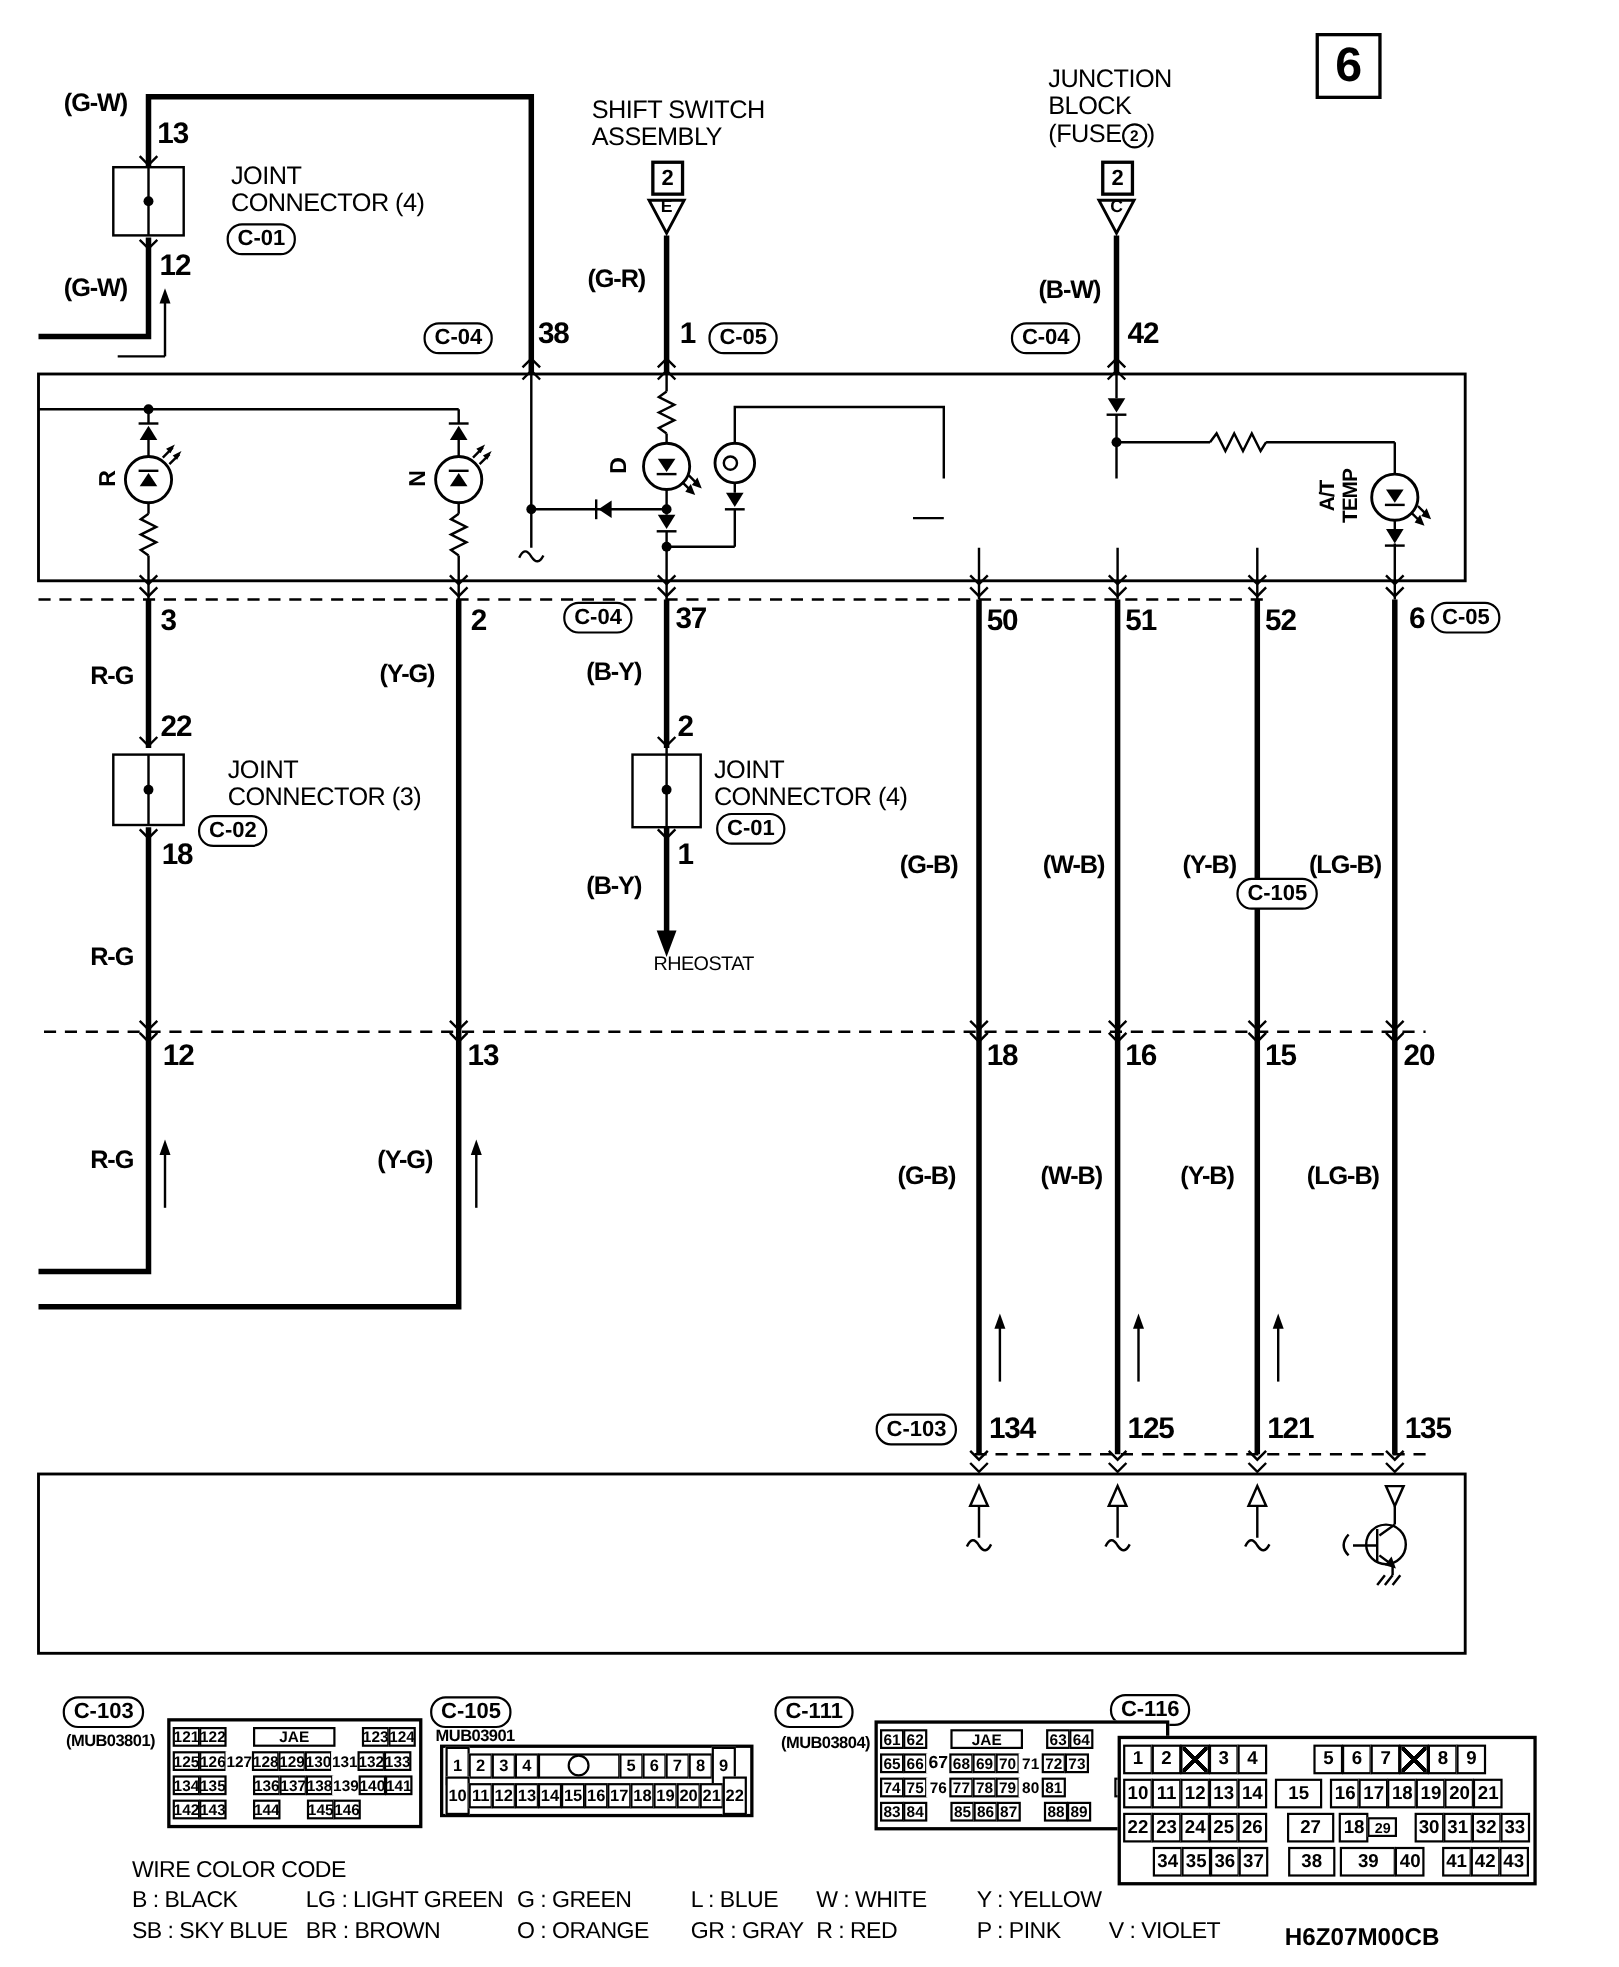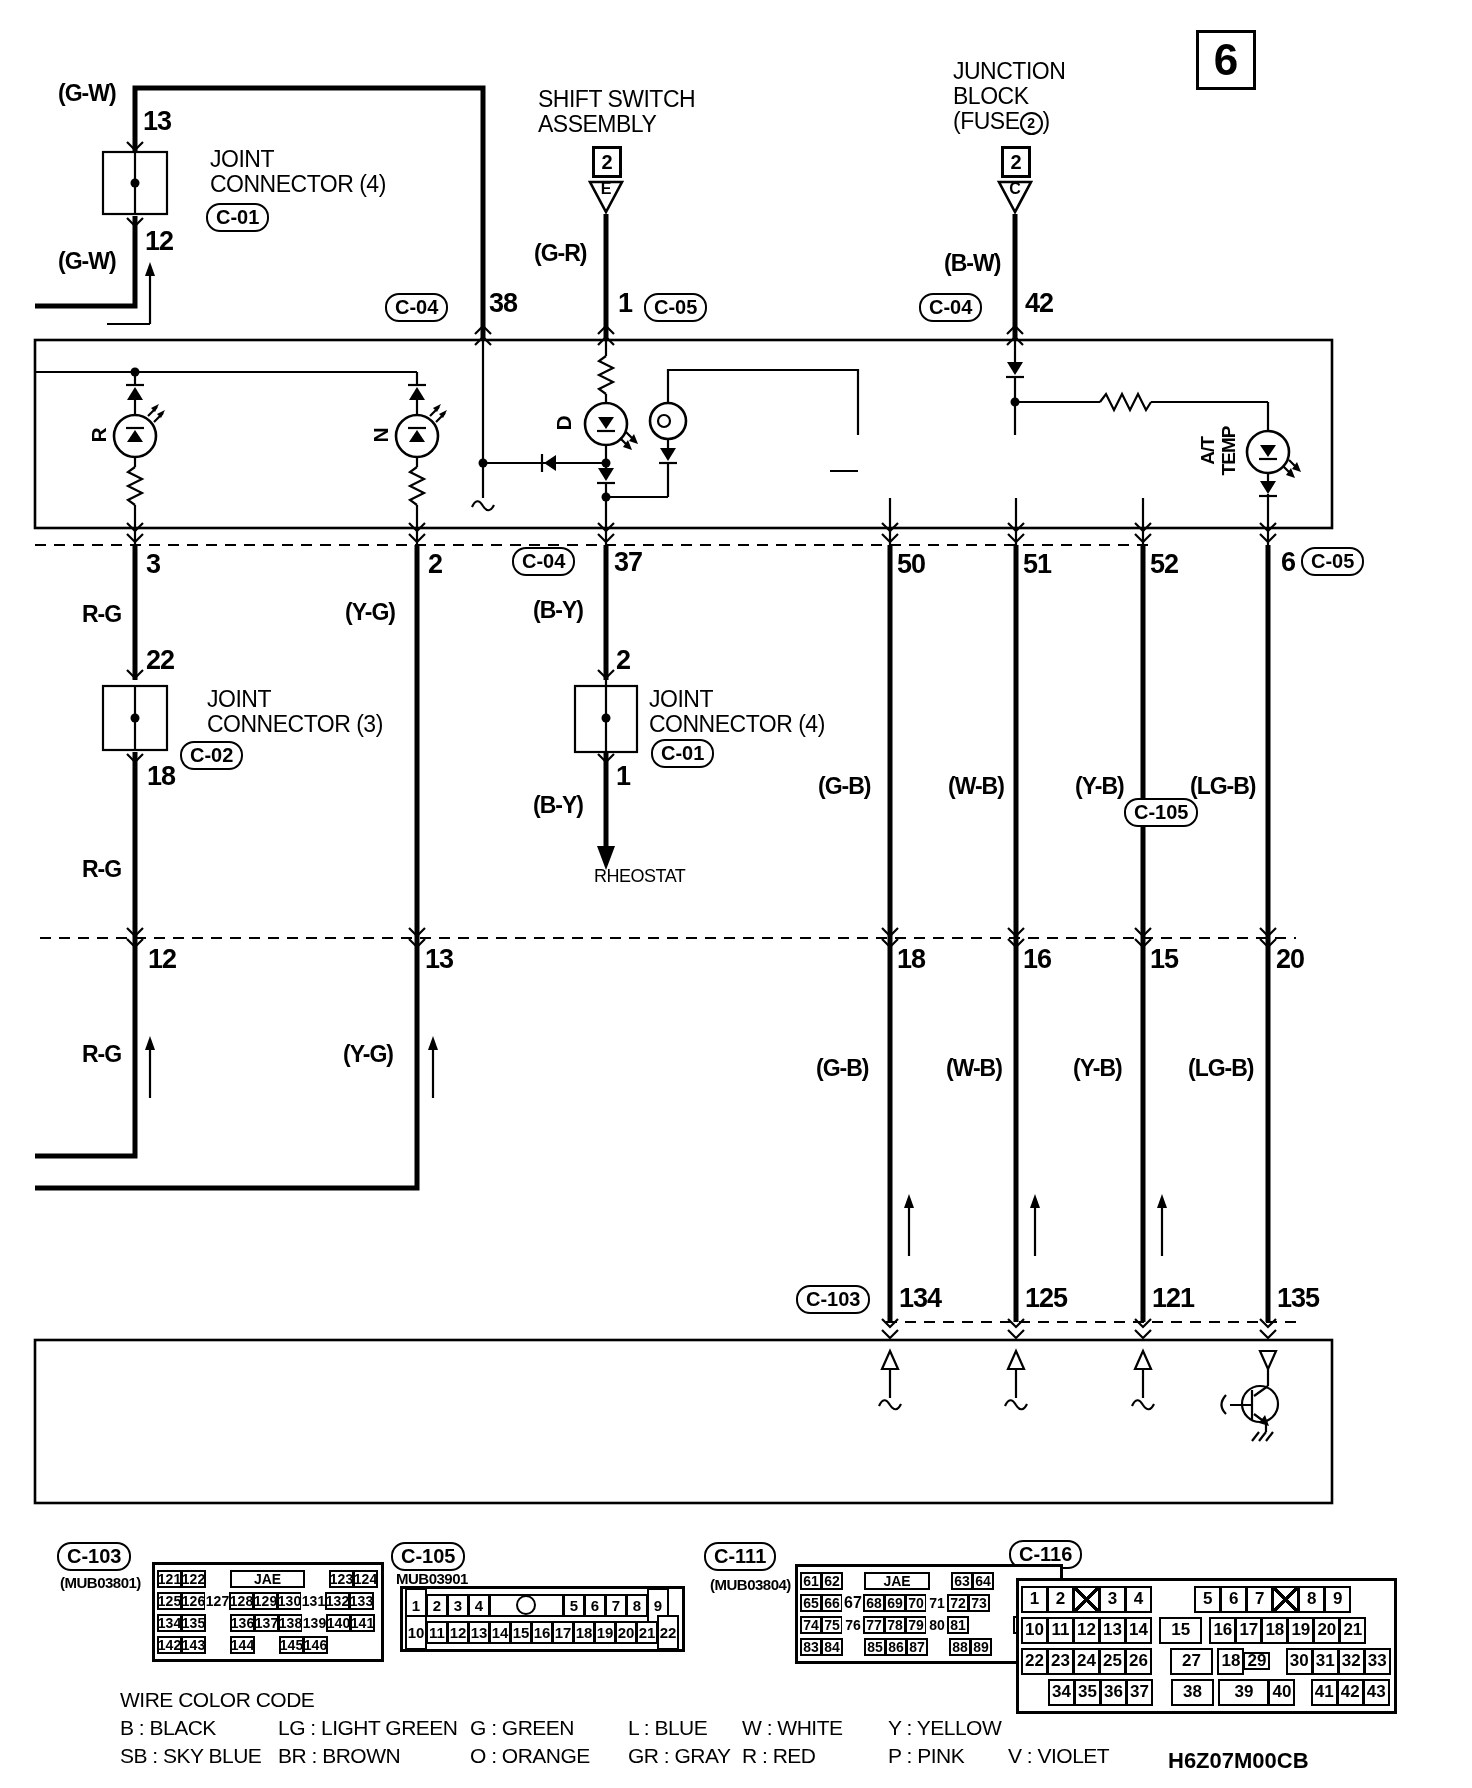--- a/index.html
+++ b/index.html
@@ -482,21 +482,21 @@
         <div class="ct-row" style="height: 31px;">
           <div class="ct-cell" style="width: 27px; font-size: 17px; height: 27px;">22</div>
           <div class="ct-cell" style="width: 27px; font-size: 17px; height: 27px;">23</div>
           <div class="ct-cell" style="width: 27px; font-size: 17px; height: 27px;">24</div>
           <div class="ct-cell" style="width: 27px; font-size: 17px; height: 27px;">25</div>
           <div class="ct-cell" style="width: 27px; font-size: 17px; height: 27px;">26</div>
           <div class="ct-blank" style="width: 18.9px; font-size: 17px;"></div>
           <div class="ct-cell" style="width: 43.2px; font-size: 17px; height: 27px;">27</div>
           <div class="ct-blank" style="width: 5.4px; font-size: 17px;"></div>
           <div class="ct-cell" style="width: 27px; font-size: 17px; height: 27px;">18</div>
-          <div class="ct-cell" style="width: 27px; font-size: 17px; height: 18px;">29</div>
+          <div class="ct-cell" style="width: 27px; font-size: 13px; height: 18px;">29</div>
           <div class="ct-blank" style="width: 16.2px; font-size: 17px;"></div>
           <div class="ct-cell" style="width: 27px; font-size: 17px; height: 27px;">30</div>
           <div class="ct-cell" style="width: 27px; font-size: 17px; height: 27px;">31</div>
           <div class="ct-cell" style="width: 27px; font-size: 17px; height: 27px;">32</div>
           <div class="ct-cell" style="width: 27px; font-size: 17px; height: 27px;">33</div>
         </div>
         <div class="ct-row" style="height: 31px;">
           <div class="ct-blank" style="width: 27px; font-size: 17px;"></div>
           <div class="ct-cell" style="width: 27px; font-size: 17px; height: 27px;">34</div>
           <div class="ct-cell" style="width: 27px; font-size: 17px; height: 27px;">35</div>

